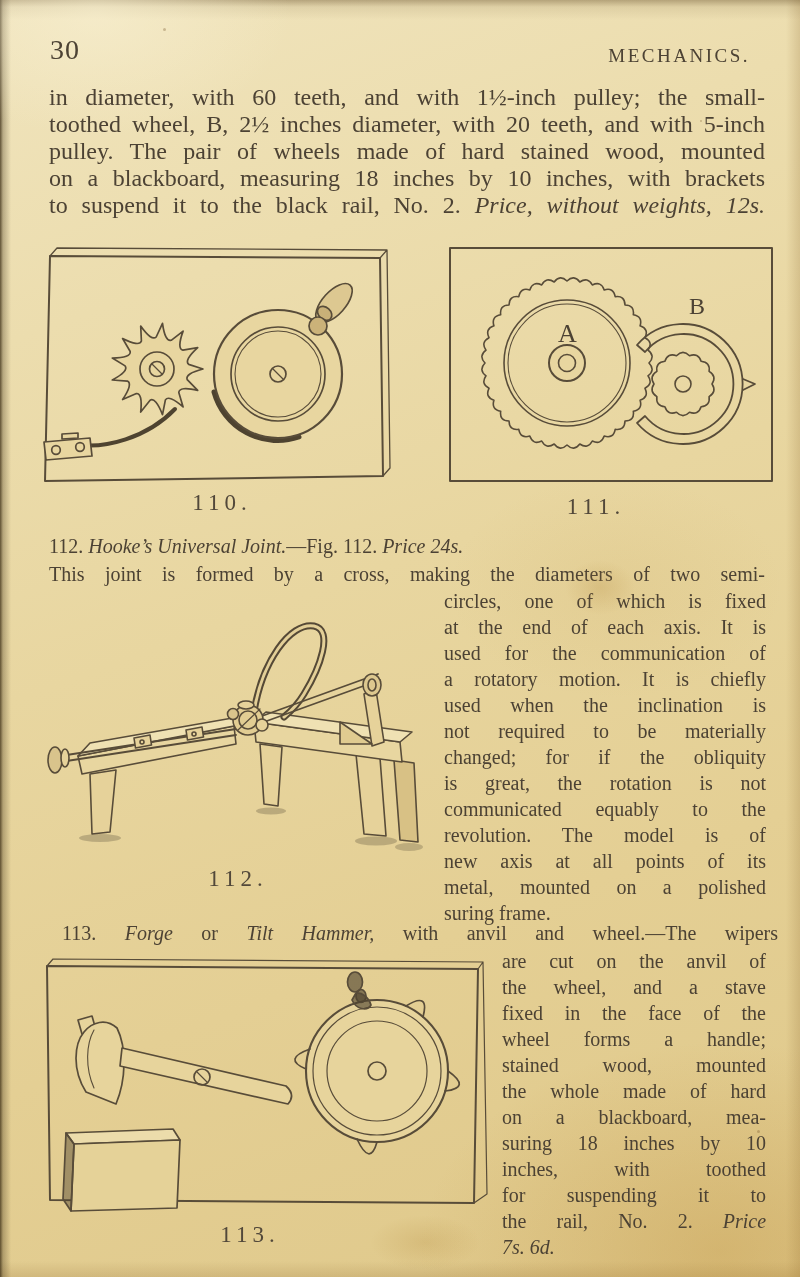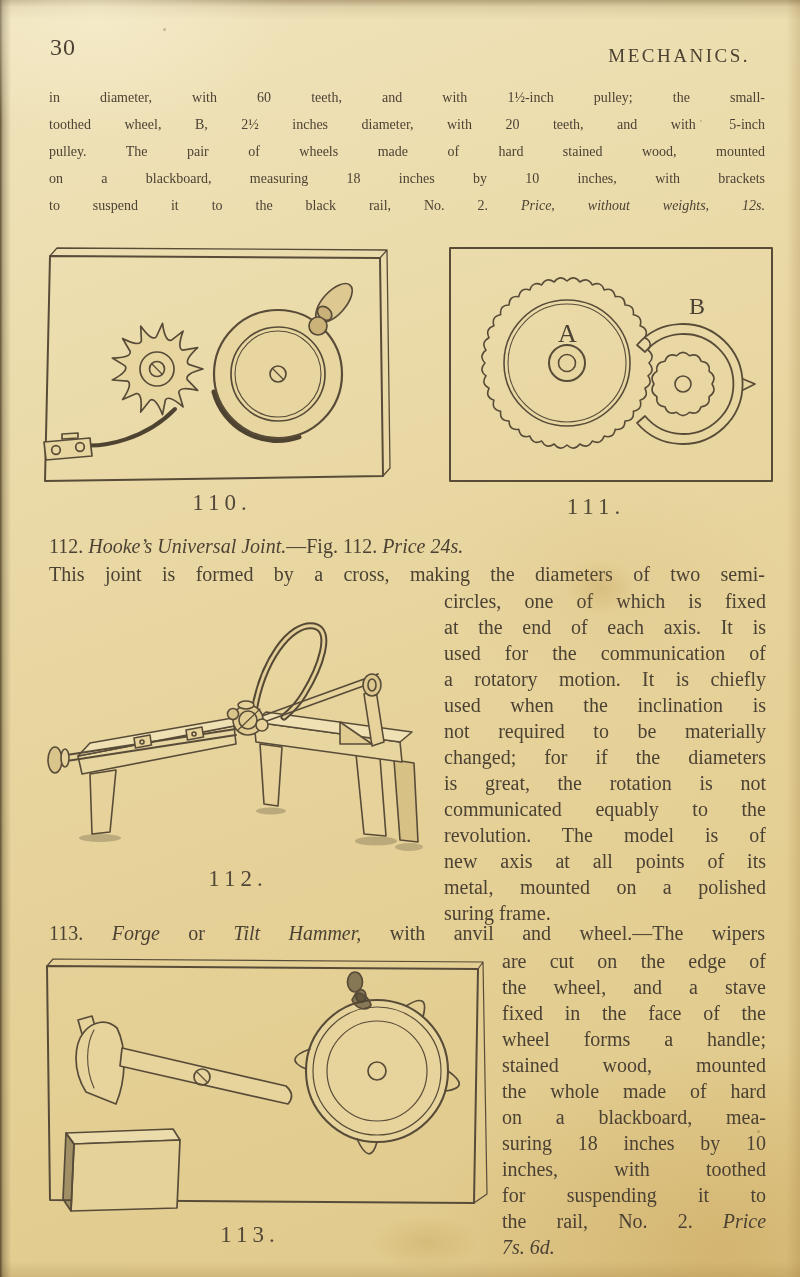--- a/index.html
+++ b/index.html
@@ -13,23 +13,23 @@
       radial-gradient(ellipse 430px 300px at 90% 98%, rgba(184,135,50,.30), rgba(184,135,50,0) 70%),
       radial-gradient(ellipse 240px 160px at 77% 46%, rgba(190,150,70,.10), rgba(190,150,70,0) 70%),
       linear-gradient(90deg, rgba(56,42,18,.78) 0px, rgba(56,42,18,.30) 3px, rgba(56,42,18,0) 11px),
       linear-gradient(180deg, rgba(88,64,28,.38) 0px, rgba(88,64,28,.10) 7px, rgba(88,64,28,0) 20px),
       linear-gradient(270deg, rgba(140,104,48,.22) 0px, rgba(140,104,48,0) 14px),
       linear-gradient(0deg, rgba(140,104,48,.20) 0px, rgba(140,104,48,0) 16px),
       linear-gradient(160deg, #f0e4bd 0%, #ecddae 22%, #e8d6a0 45%, #e4cf94 70%, #dfc88a 100%);
   }
   .abs{position:absolute}
   .jl{text-align:justify;text-align-last:justify}
-  .pagenum{font-size:24px;letter-spacing:1px}
+  .pagenum{font-size:28px;letter-spacing:1px}
   .head{font-size:19px;letter-spacing:2.5px;text-align:right}
-  .bodytext{font-size:14px;line-height:27px}
+  .bodytext{font-size:24px;line-height:27px}
   .coltext{font-size:20px;line-height:26px}
   .it{font-style:italic}
   .cap{font-size:23px;letter-spacing:5px;text-align:center;color:#52483a}
   .gap{margin-left:0}
   svg{display:block}
   .speck{position:absolute;border-radius:50%;background:rgba(122,92,48,.35)}
   .stain{position:absolute;border-radius:50%;background:radial-gradient(closest-side,rgba(176,134,56,.22),rgba(176,134,56,0))}
 </style>
 </head>
 <body>
@@ -106,21 +106,21 @@
   <div class="abs coltext jl" style="left:49px;top:561px;width:716px">This joint is formed by a cross, making the diameters of two semi-</div>
 
   <div class="abs coltext" style="left:444px;top:588px;width:322px">
     <div>
         <div class="jl">circles, one of which is fixed</div>
         <div class="jl">at the end of each axis.  It is</div>
         <div class="jl">used for the communication of</div>
         <div class="jl">a rotatory motion.  It is chiefly</div>
         <div class="jl">used when the inclination is</div>
         <div class="jl">not required to be materially</div>
-        <div class="jl">changed; for if the diameters</div>
+        <div class="jl">changed; for if the obliquity</div>
         <div class="jl">is great, the rotation is not</div>
         <div class="jl">communicated equably to the</div>
         <div class="jl">revolution.  The model is of</div>
         <div class="jl">new axis at all points of its</div>
         <div class="jl">metal, mounted on a polished</div>
       </div>
     <div>suring frame.</div>
   </div>
 
   <svg class="abs" style="left:38px;top:610px" width="400" height="250" viewBox="0 0 400 250">
@@ -162,31 +162,31 @@
         <circle cx="210" cy="110" r="9"></circle>
         <ellipse cx="208" cy="95" rx="8" ry="4" fill="#e6d29a"></ellipse>
         <circle cx="195" cy="104" r="5.5" fill="#d9c48c"></circle>
         <circle cx="224" cy="115" r="6" fill="#e6d29a"></circle>
         <path d="M200,120 L222,99" stroke-width="1.2"></path>
       </g>
     </g>
   </svg>
   <div class="abs cap" style="left:38px;top:866px;width:400px">112.</div>
 
-  <div class="abs coltext jl" style="left:49px;top:920px;width:716px">
+  <div class="abs coltext jl" style="left:62px;top:920px;width:716px">
     <span>113.</span>
     <span class="it">Forge</span>
     <span>or</span>
     <span class="it">Tilt Hammer,</span>
     <span>with anvil and wheel.—The wipers</span>
   </div>
 
   <div class="abs coltext" style="left:502px;top:948px;width:264px">
     <div>
-        <div class="jl">are cut on the edge of</div>
+        <div class="jl">are cut on the anvil of</div>
         <div class="jl">the wheel, and a stave</div>
         <div class="jl">fixed in the face of the</div>
         <div class="jl">wheel forms a handle;</div>
         <div class="jl">stained wood, mounted</div>
         <div class="jl">the whole made of hard</div>
         <div class="jl">on a blackboard, mea-</div>
         <div class="jl">suring 18 inches by 10</div>
         <div class="jl">inches, with toothed</div>
         <div class="jl">for suspending it to</div>
       </div>

